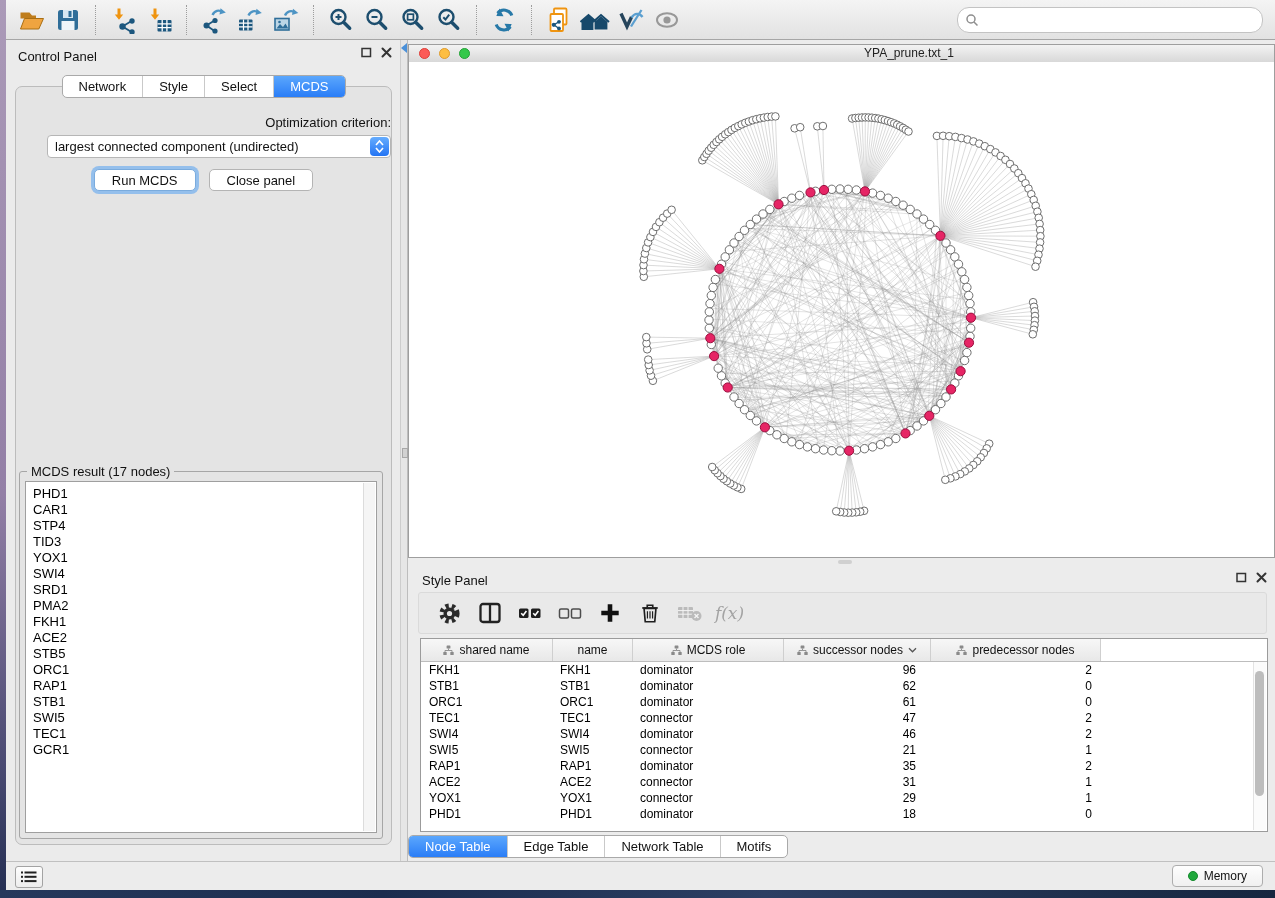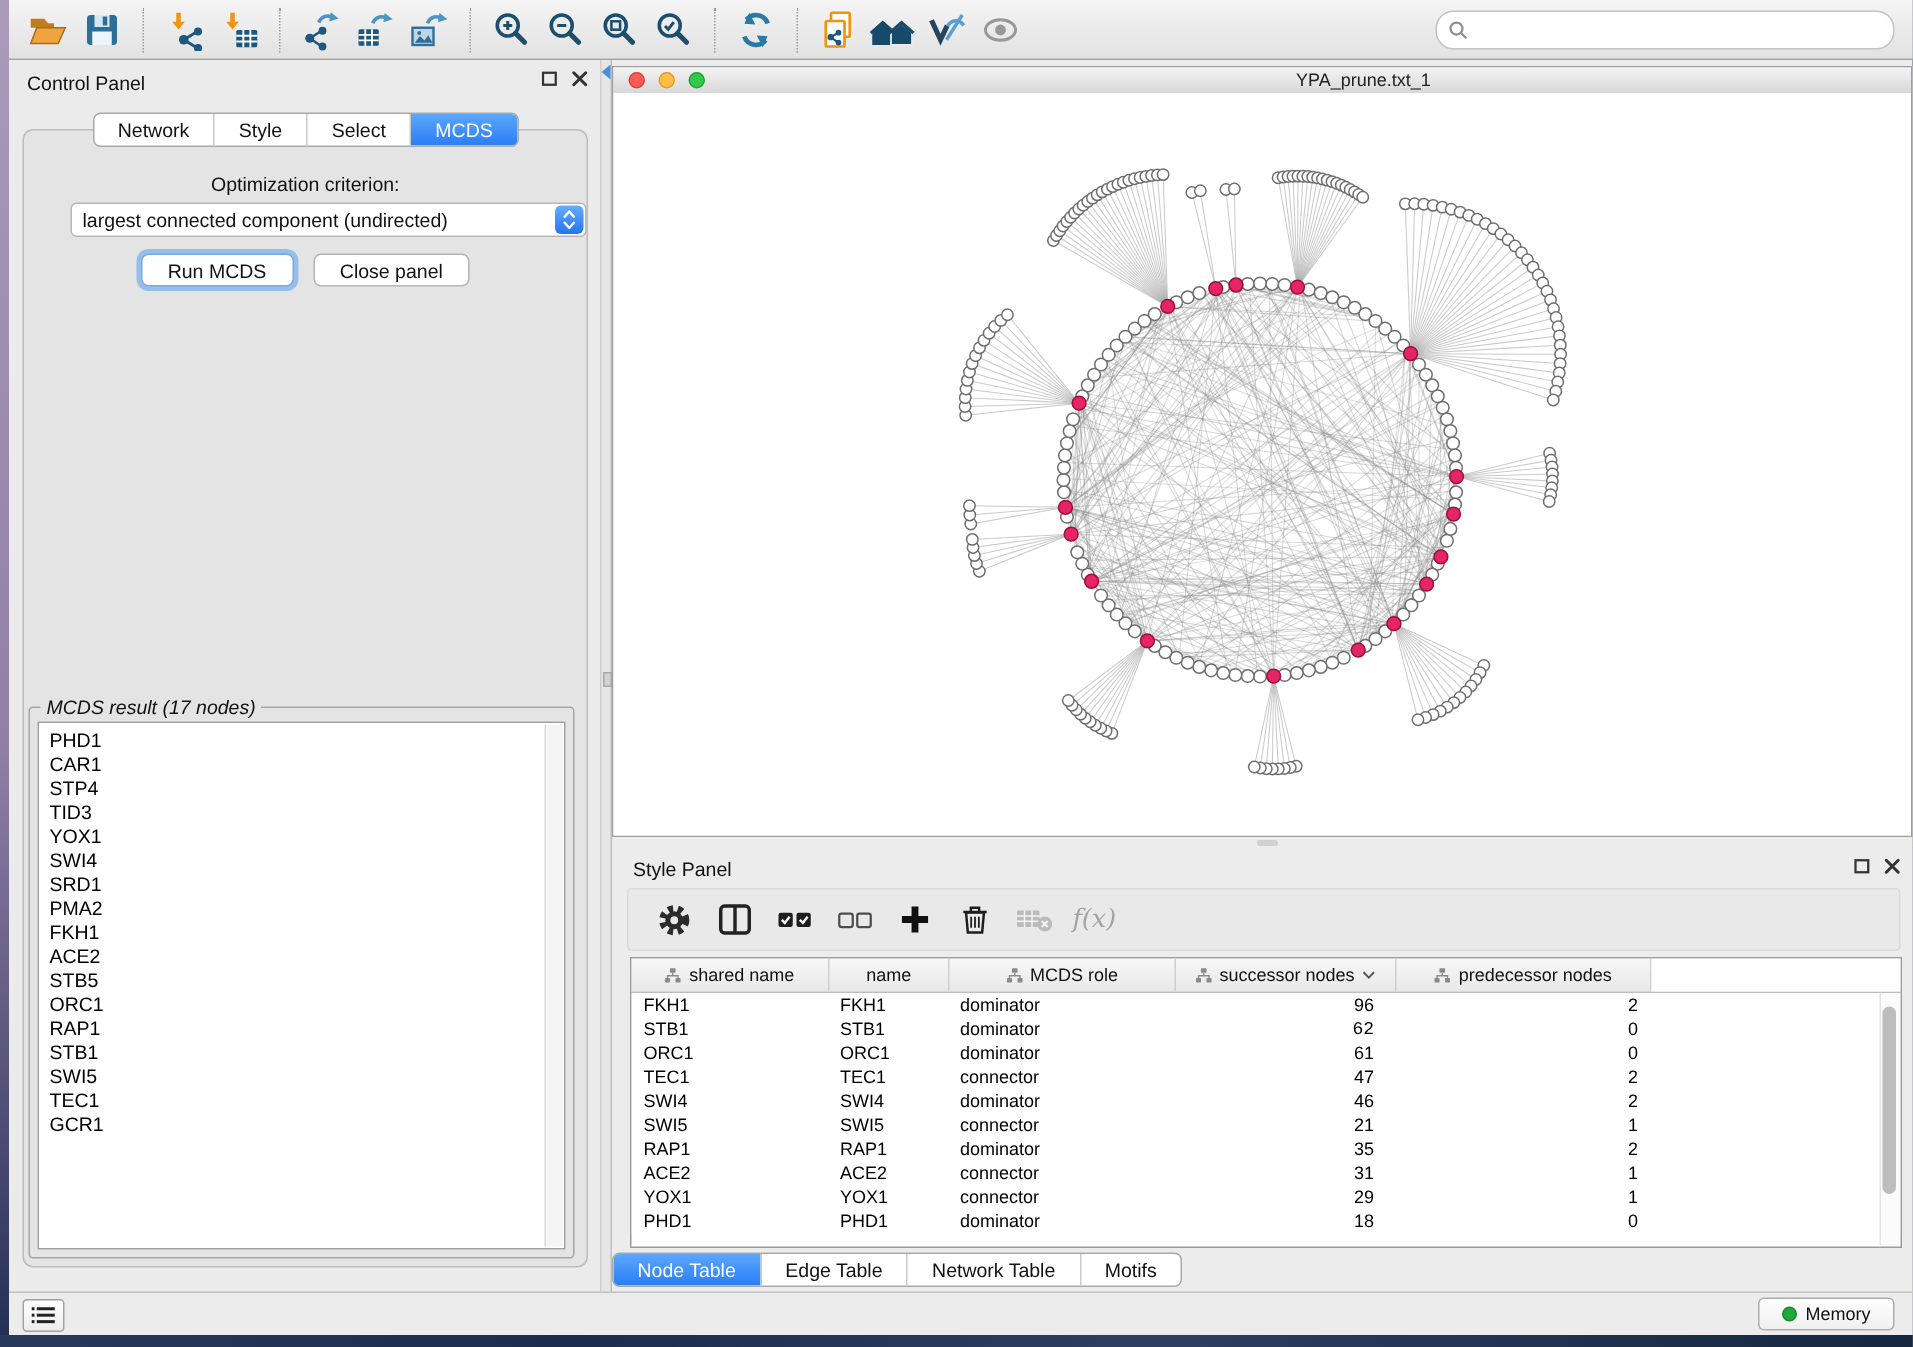--- a/index.html
+++ b/index.html
@@ -26,34 +26,34 @@
   .cp-titlerow{height:24px;position:relative;padding-top:7px;box-sizing:border-box;}
   .cp-title{font-size:13px;color:#111;padding-left:12px;}
   .win-btns{position:absolute;right:8px;top:7px;display:flex;gap:9px;align-items:center;}
   .inner-panel{position:absolute;left:9px;right:8px;top:46px;bottom:17px;background:#e4e4e4;
     border:1px solid #bcbcbc;border-radius:7px;}
   .seg-tabs{position:absolute;left:50%;transform:translateX(-50%);top:-12px;display:flex;
     background:#fff;border:1px solid #a9a9a9;border-radius:5px;overflow:hidden;z-index:5;}
   .seg-tab{padding:3px 16px;font-size:13px;color:#111;border-left:1px solid #c9c9c9;cursor:default;white-space:nowrap;}
   .seg-tab:first-child{border-left:none;}
   .seg-tab.selected{background:linear-gradient(#5ba7fd,#2a7df7);color:#fff;}
-  .opt-label{margin-top:28px;text-align:center;font-size:13px;color:#111;}
+  .opt-label{margin-top:28px;text-align:right;font-size:13px;color:#111;}
   .cp-select{position:absolute;left:31px;top:48px;width:344px;height:23px;background:#fff;
     border:1px solid #b6b6b6;border-radius:4px;display:flex;align-items:center;box-sizing:border-box;}
   .cp-select .sel-text{flex:1;font-size:13px;padding-left:7px;color:#111;white-space:nowrap;}
   .stepper{width:19px;height:19px;margin-right:1px;border-radius:4px;
     background:linear-gradient(#66adfe,#2374f4);display:flex;flex-direction:column;
     align-items:center;justify-content:center;gap:1px;}
   .btn-row{position:absolute;left:0;right:0;top:82px;display:flex;justify-content:center;gap:13px;}
   .cp-btn{height:22px;background:#fff;border:1px solid #b4b4b4;border-radius:5px;
     font-size:13px;padding:0 17px;display:flex;align-items:center;color:#111;}
   .cp-btn.focused{box-shadow:0 0 0 3px rgba(105,170,240,.65);border-color:#7aabdd;}
   .groupbox{position:absolute;left:3px;right:8px;top:384px;bottom:5px;border:1px solid #a6a6a6;
     border-radius:3px;}
-  .gb-title{position:absolute;top:-8px;left:7px;background:#e4e4e4;padding:0 4px;font-size:13px;color:#111;font-style:italic;}
+  .gb-title{position:absolute;top:-8px;left:7px;background:#e4e4e4;padding:0 4px;font-size:13px;color:#111;}
   .gb-list{position:absolute;left:5px;right:5px;top:9px;bottom:5px;background:#fff;
     border:1px solid #9f9f9f;overflow:hidden;}
   .gb-items{padding:4px 0 0 7px;font-size:13px;line-height:16px;color:#000;}
   .gb-scroll{position:absolute;top:1px;bottom:1px;right:1px;width:11px;background:#f5f5f5;
     border-left:1px solid #dcdcdc;}
 
   
   .vsplit{position:absolute;left:394px;top:40px;width:8px;bottom:28px;background:#e6e6e6;
     border-left:1px solid #cdcdcd;border-right:1px solid #bdbdbd;box-sizing:border-box;}
   .vsplit-handle{position:absolute;top:408px;left:1px;width:4px;height:8px;background:#d2d2d2;border:1px solid #a8a8a8;}
@@ -1226,21 +1226,21 @@
             <div class="td c0" style="width: 132px;">FKH1</div>
             <div class="td c1" style="width: 80px;">FKH1</div>
             <div class="td c2" style="width: 151px;">dominator</div>
             <div class="td c3" style="width: 147px;">96</div>
             <div class="td c4" style="width: 170px;">2</div>
           </div>
           <div class="t-row">
             <div class="td c0" style="width: 132px;">STB1</div>
             <div class="td c1" style="width: 80px;">STB1</div>
             <div class="td c2" style="width: 151px;">dominator</div>
-            <div class="td c3" style="width: 147px; font-family: Liberation Mono, monospace;">62</div>
+            <div class="td c3" style="width: 147px;">62</div>
             <div class="td c4" style="width: 170px;">0</div>
           </div>
           <div class="t-row">
             <div class="td c0" style="width: 132px;">ORC1</div>
             <div class="td c1" style="width: 80px;">ORC1</div>
             <div class="td c2" style="width: 151px;">dominator</div>
             <div class="td c3" style="width: 147px;">61</div>
             <div class="td c4" style="width: 170px;">0</div>
           </div>
           <div class="t-row">

